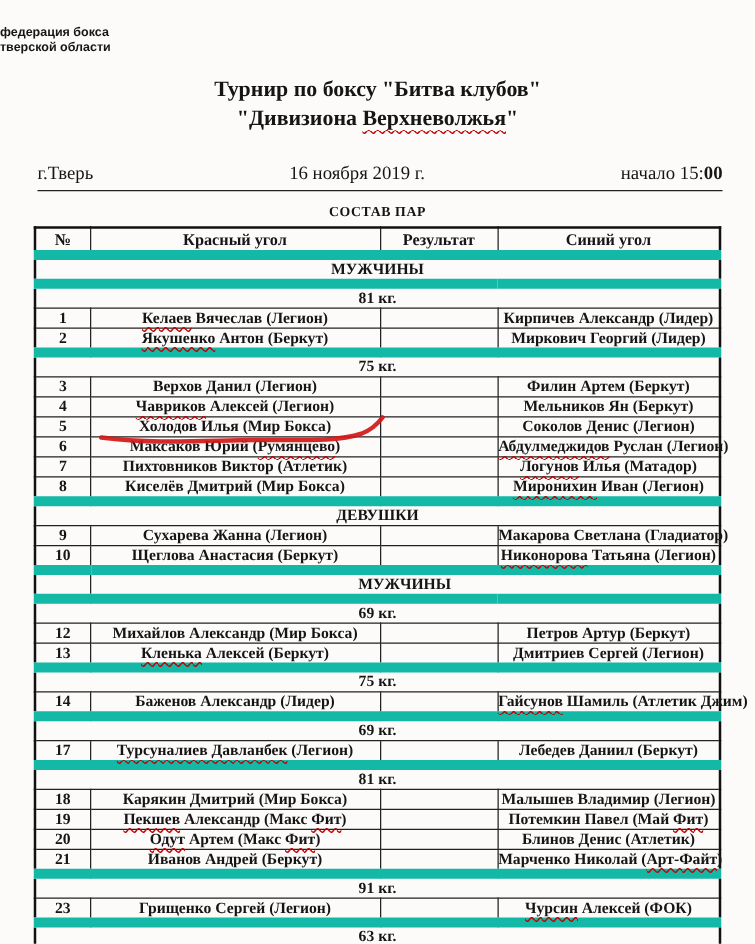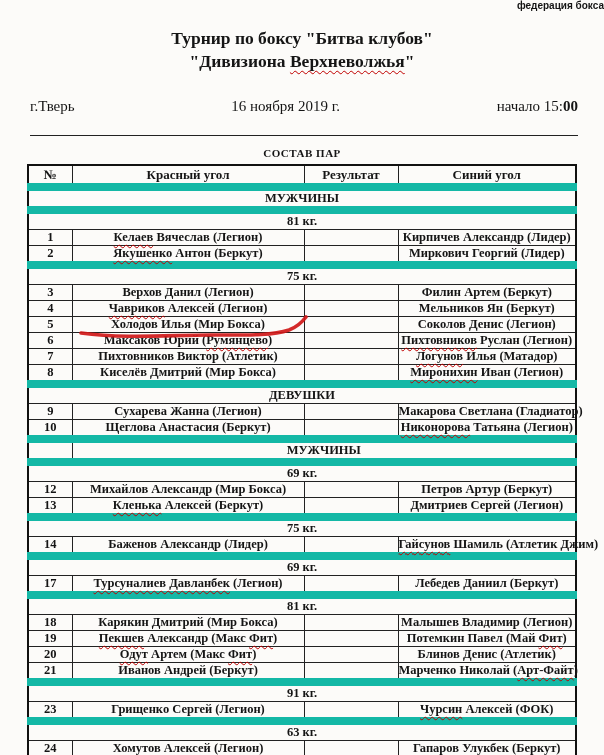--- a/index.html
+++ b/index.html
@@ -3,40 +3,40 @@
 <meta charset="utf-8">
 <style>
   html,body{margin:0;padding:0;}
   body{
     width:604px;height:755px;
     background:#fcfbf9;color:#151515;
     font-family:"Liberation Serif",serif;
     overflow:hidden;position:relative;
   }
   .org{
-    text-align:right;
+    text-align:left;
     font-family:"Liberation Sans",sans-serif;
     font-weight:bold;font-size:10px;line-height:12px;
-    padding-top:0;
+    padding-top:21px;
   }
   .title{
     text-align:center;font-weight:bold;
     font-size:17.5px;line-height:23px;margin-top:15px;
   }
   .sq{
     text-decoration:underline wavy var(--sq-color,#c00000) 1px;
     text-decoration-skip-ink:none;
     text-underline-offset:3px;
     margin-top:12px;
   }
   .dateline{
     margin:25px 26px 0 30px;
     border-bottom:1.6px solid #222;
     display:flex;justify-content:space-between;align-items:baseline;
-    font-size:15px;padding-bottom:20px;
+    font-size:15px;padding-bottom:4px;
   }
   .sostav{
     text-align:center;font-weight:bold;
     font-size:11px;margin-top:11px;letter-spacing:.5px;
   }
   table{
     border-collapse:collapse;table-layout:fixed;
     width:548px;margin:5px auto 0;
     border:2px solid #111;
   }
@@ -58,20 +58,21 @@
     position:absolute;left:2px;bottom:-11px;
     width:236px;height:26px;overflow:visible;
     pointer-events:none;
   }
 </style>
 </head>
 <body>
 
 <div class="org">
   <div>федерация бокса</div>
+  <div>тверской области</div>
 </div>
 
 <div class="title">
   <div>Турнир по боксу "Битва клубов"</div>
   <div><span>"Дивизиона </span><span class="sq">Верхневолжья</span><span>"</span></div>
 </div>
 
 <div class="dateline">
   <span>г.Тверь</span>
   <span>16 ноября 2019 г.</span>
@@ -134,21 +135,21 @@
         <td class="rel">Холодов Илья (Мир Бокса)<svg class="marker-svg" viewBox="0 0 236 26">
             <path d="M6,16 C50,22 95,18 135,18 C170,18 196,19 214,13 C222,10 228,4 231,0" fill="none" stroke="#d01818" stroke-width="3.6" stroke-linecap="round" opacity="0.92"></path>
           </svg></td>
         <td></td>
         <td>Соколов Денис (Легион)</td>
       </tr>
       <tr>
         <td>6</td>
         <td>Максаков Юрий (<span class="sq">Румянцево</span>)</td>
         <td></td>
-        <td><span class="sq">Пихтовников</span> Руслан (Легион)</td>
+        <td><span class="sq">Абдулмеджидов</span> Руслан (Легион)</td>
       </tr>
       <tr>
         <td>7</td>
         <td>Пихтовников Виктор (Атлетик)</td>
         <td></td>
         <td><span class="sq">Логунов</span> Илья (Матадор)</td>
       </tr>
       <tr>
         <td>8</td>
         <td>Киселёв Дмитрий (Мир Бокса)</td>

